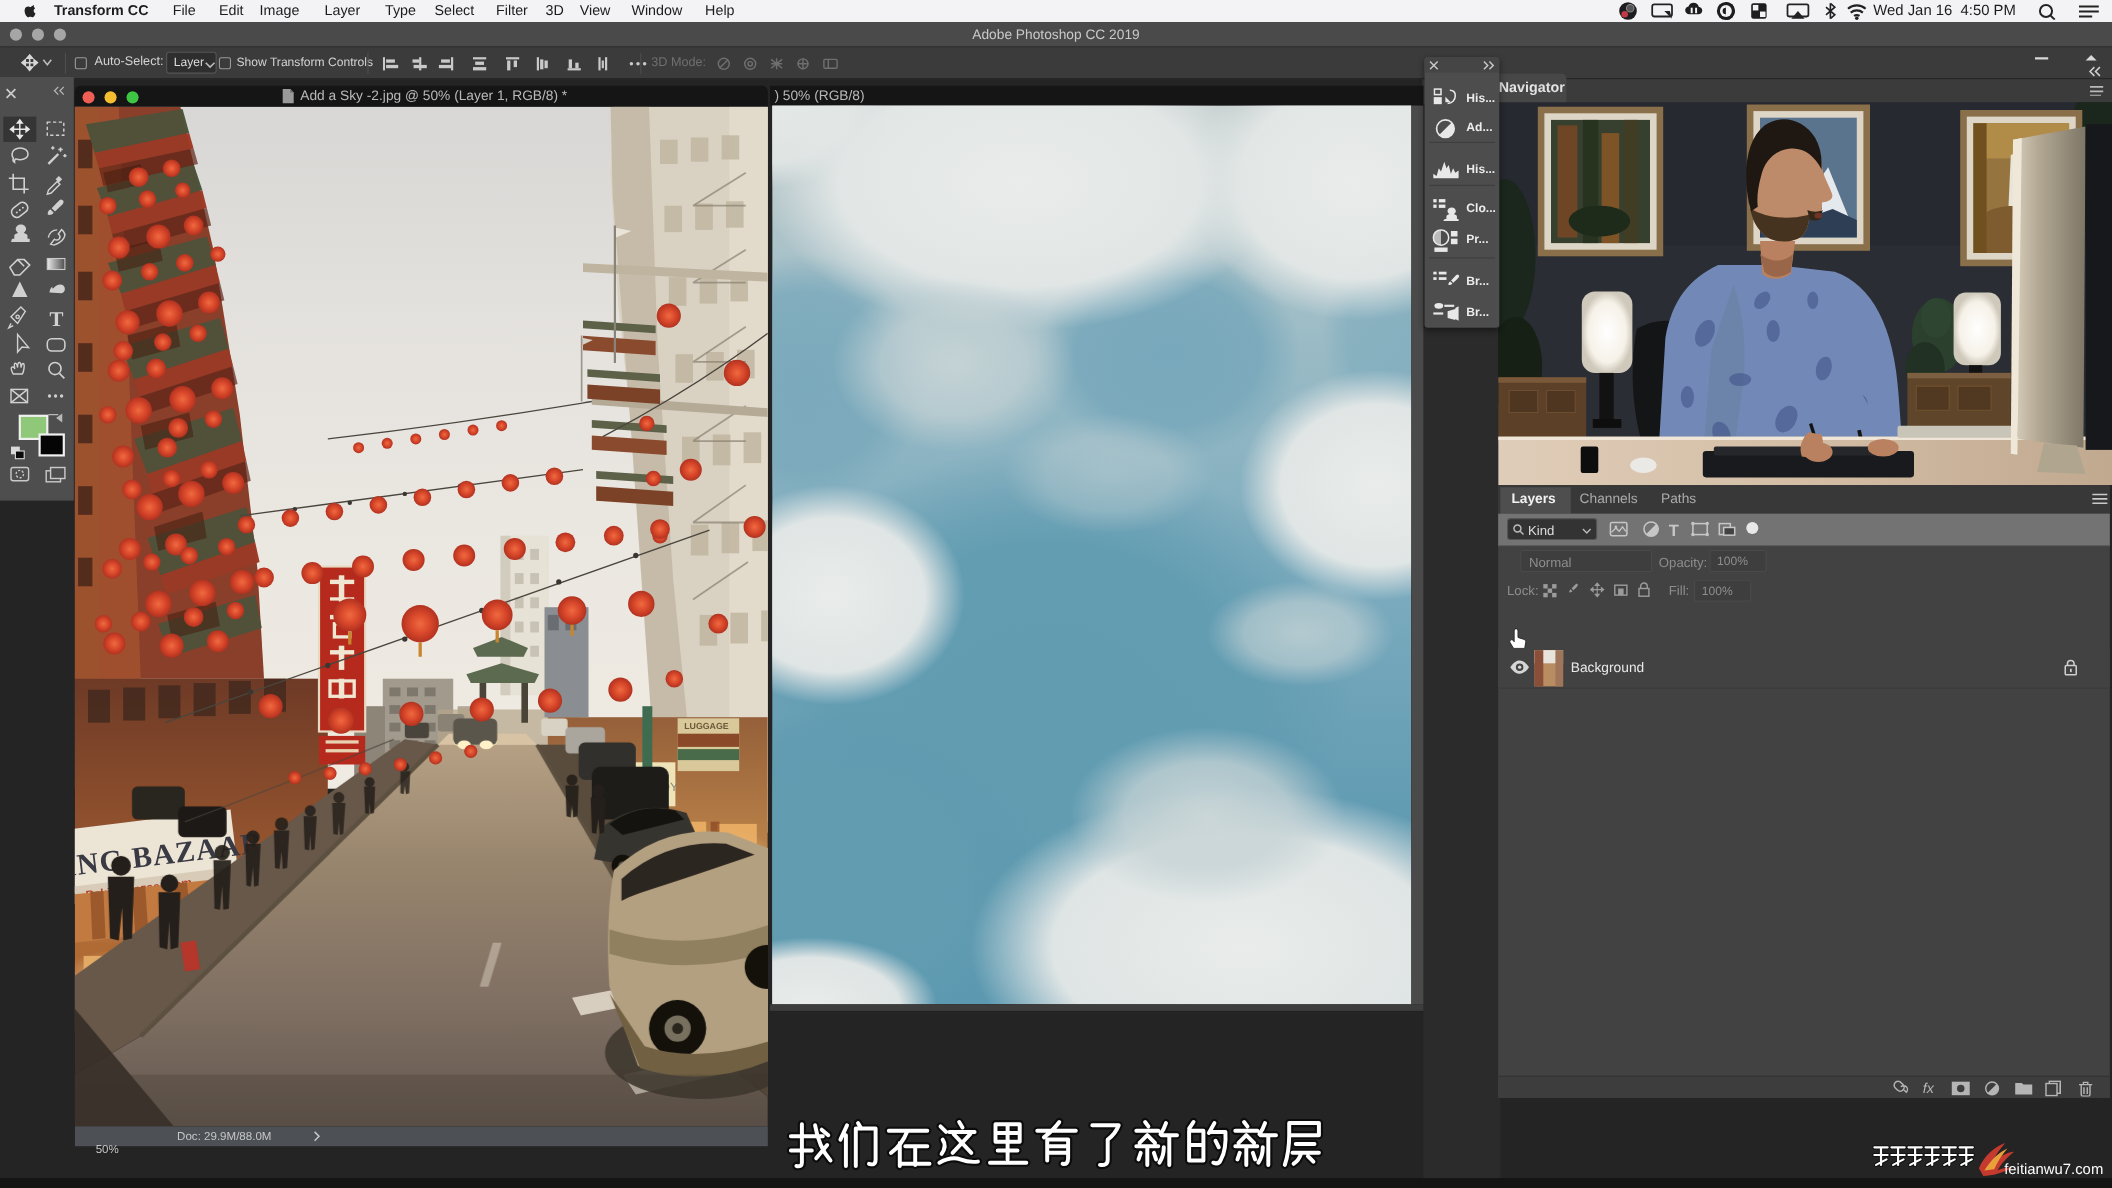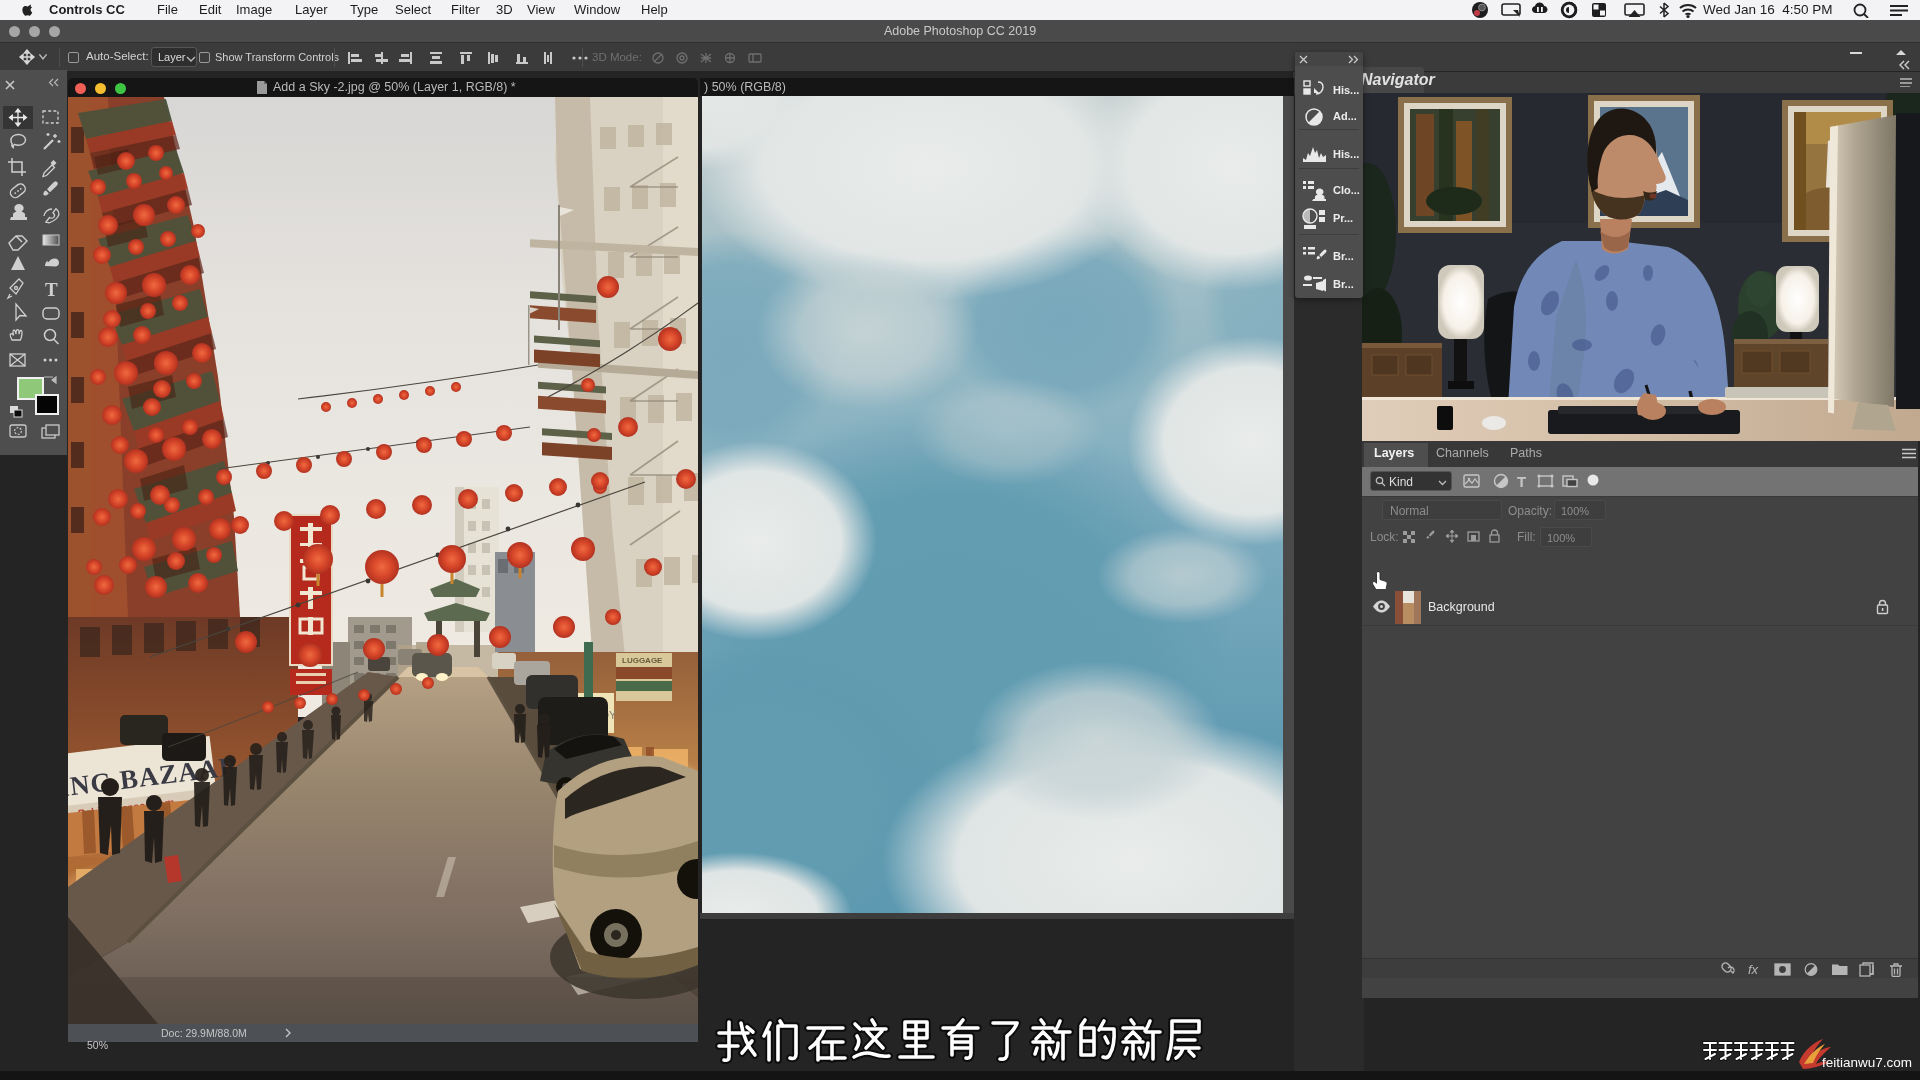--- a/index.html
+++ b/index.html
@@ -22,22 +22,22 @@
   #optbar { left:0; top:43px; width:1920px; height:29px; background:#3b3b3b;
     border-bottom:1px solid #252525; color:#d2d2d2; font-size:11.5px; }
   #optbar .ck { position:absolute; width:11px; height:11px; border:1px solid #9a9a9a;
     border-radius:2px; top:9px; background:transparent; }
   #optbar .sep { position:absolute; top:5px; width:1px; height:19px; background:#4e4e4e; }
   .dim { color:#777; }
 
   
   #dockstrip { left:1293px; top:72px; width:627px; height:23px; background:#3b3b3b; }
   #navtab { left:1361px; top:67px; width:63px; height:28px; background:#474747;
-    border-radius:4px 4px 0 0; color:#e2e2e2; font-size:16px; text-align:center;
-    line-height:26px; font-weight:bold;font-style:italic; }
+    border-radius:4px 4px 0 0; color:#e2e2e2; font-size:13px; text-align:center;
+    line-height:26px; font-weight:bold; }
 
   
   #toolbar { left:0; top:70px; width:67px; height:385px; background:#4e4e4e; }
 
   
   .doctitle { background:#151515; color:#b9b9b9; font-size:12.5px; }
   #ldoc-title { left:68px; top:78px; width:630px; height:19px; border-radius:5px 5px 0 0; }
   #rdoc-title { left:700px; top:78px; width:594px; height:18px; }
   .tl { position:absolute; width:11px; height:11px; border-radius:50%; top:83px; }
   #ldoc-status { left:68px; top:1024px; width:630px; height:18px; background:#4d5055;
@@ -55,39 +55,39 @@
 
   
   #lpanel { left:1362px; top:441px; width:556px; height:557px; background:#424242; }
   .ltab { position:absolute; font-size:12.5px; top:5px; }
   #lp-tabbar { position:absolute; left:0; top:0; width:556px; height:26px; background:#383838; }
   #lp-filter { position:absolute; left:0; top:26px; width:556px; height:30px; background:#737373; border-bottom:1px solid #393939;}
   #lp-blend  { position:absolute; left:0; top:56px; width:556px; height:28px;margin-left:12px; }
   #lp-lock   { position:absolute; left:0; top:84px; width:536px; height:26px; }
   #row-l1 { position:absolute; left:0; top:110px; width:556px; height:38px; background:#6b6b6b; }
   #row-bg { position:absolute; left:0; top:148px; width:556px; height:37px; background:#424242; border-bottom:1px solid #3a3a3a; }
-  #lp-bottom { position:absolute; left:0; top:517px; width:556px; height:20px; background:#3d3d3d; border-top:1px solid #333; }
+  #lp-bottom { position:absolute; left:0; top:537px; width:556px; height:20px; background:#3d3d3d; border-top:1px solid #333; }
 
   
   #subtitle { left:712px; top:1009px; width:496px; height:62px; }
   #watermark { left:1698px; top:1032px; width:220px; height:44px; }
   #bottomstrip { left:0; top:1071px; width:1920px; height:9px; background:#141414; }
 </style>
 </head>
 <body>
 <div id="stage">
 
   <div class="abs" style="left:0;top:43px;width:1920px;height:1037px;background:#242425;"></div>
 
   <div class="abs" id="menubar">
     <svg style="position:absolute;left:21px;top:3px;" width="14" height="15" viewBox="0 0 14 15">
       <path d="M7.5 3.2c.6-.8 1.6-1.4 2.4-1.4.1.9-.3 1.8-.8 2.4-.6.7-1.5 1.3-2.4 1.2-.1-.8.3-1.7.8-2.2z" fill="#222"></path>
       <path d="M10.9 5.6c-1.2 0-2.2.7-2.8.7-.6 0-1.5-.7-2.5-.7C4.3 5.6 3 6.4 2.3 7.7 1 10.2 2 13.9 3.3 15.9c.6.9 1.4 2 2.4 1.9 1-.04 1.3-.6 2.5-.6s1.5.6 2.5.6c1 0 1.7-.9 2.3-1.9.7-1.1 1-2.2 1-2.3-.02-.01-2-.8-2-3.1 0-1.9 1.6-2.8 1.7-2.9-.9-1.4-2.4-1.5-2.8-1.6z" fill="#222" transform="scale(0.8) translate(0,-2)"></path>
     </svg>
-    <div class="mi" style="left:49px;font-weight:bold;">Controls CC</div>
+    <div class="mi" style="left:49px;font-weight:bold;">Transform CC</div>
     <div class="mi" style="left:157px;">File</div>
     <div class="mi" style="left:199px;">Edit</div>
     <div class="mi" style="left:236px;">Image</div>
     <div class="mi" style="left:295px;">Layer</div>
     <div class="mi" style="left:350px;">Type</div>
     <div class="mi" style="left:395px;">Select</div>
     <div class="mi" style="left:451px;">Filter</div>
     <div class="mi" style="left:496px;">3D</div>
     <div class="mi" style="left:527px;">View</div>
     <div class="mi" style="left:574px;">Window</div>

